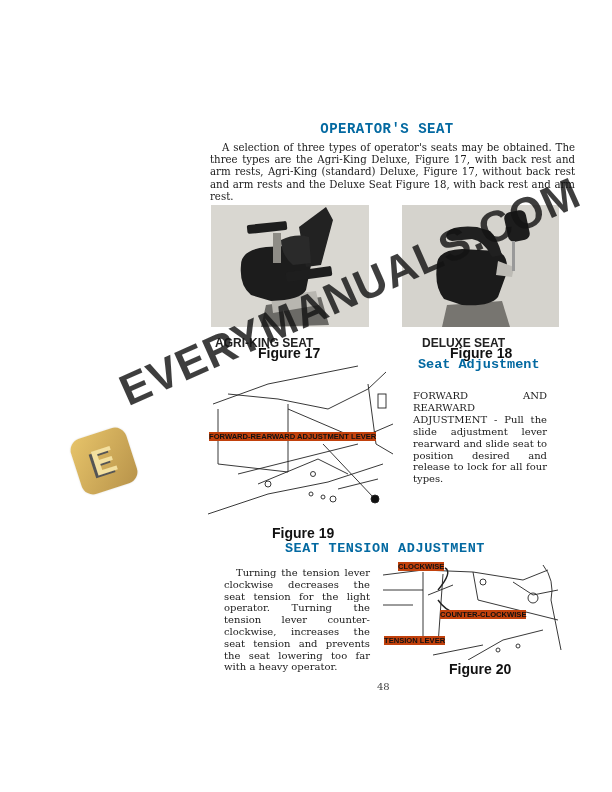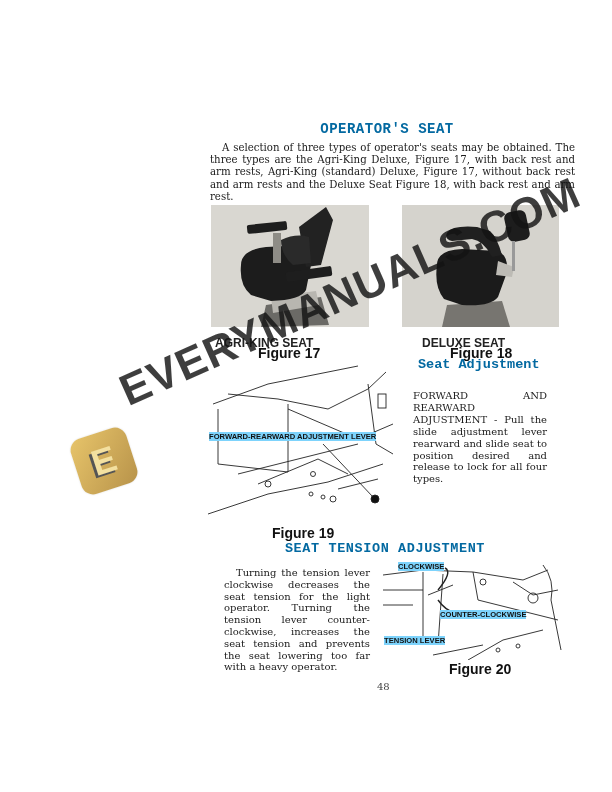--- a/index.html
+++ b/index.html
@@ -10,21 +10,21 @@
   .intro{left:210px;top:142px;width:365px;font-size:10.2px;line-height:12.2px;text-align:justify;}
   .intro p{margin:0;text-indent:12px;}
   .photo{background:#d8d6d0;overflow:hidden;}
   .photo svg{display:block;}
   .cap-sm{font-family:"Liberation Sans",sans-serif;font-weight:bold;font-size:12px;color:#222;}
   .cap-fig{font-family:"Liberation Sans",sans-serif;font-weight:bold;font-size:14px;color:#111;}
   .sec{font-size:13.5px;}
   .col{font-size:10px;line-height:11.9px;text-align:justify;}
   .col p{margin:12px;}
   .diagram svg{display:block;}
-  .lbl{font-family:"Liberation Sans",sans-serif;font-weight:bold;font-size:7.6px;color:#111;background:#7dd3fc;white-space:nowrap;}
+  .lbl{font-family:"Liberation Sans",sans-serif;font-weight:bold;font-size:7.6px;color:#111;background:#c2410c;white-space:nowrap;}
   .wm-text{left:112px;top:370px;font-family:"Liberation Sans",sans-serif;font-weight:bold;font-size:44px;color:rgba(20,20,20,0.82);transform:rotate(-24deg);transform-origin:0 0;letter-spacing:1px;white-space:nowrap;}
   .wm-logo{left:75px;top:432px;width:58px;height:58px;border-radius:12px;background:linear-gradient(135deg,#e7c46a,#b8934a);transform:rotate(-18deg);box-shadow:0 0 2px rgba(0,0,0,0.15);}
   .wm-logo span{position:absolute;left:0;top:0;width:58px;height:58px;line-height:58px;text-align:center;font-family:"Liberation Sans",sans-serif;font-weight:bold;font-size:36px;color:#f3e0a0;text-shadow:-3px 2px 0 #555;}
   .pgno{left:377px;top:681px;font-size:10px;color:#444;}
 </style>
 </head>
 <body>
 
 <div class="abs h-sans title">OPERATOR'S SEAT</div>
 <div class="abs intro">

